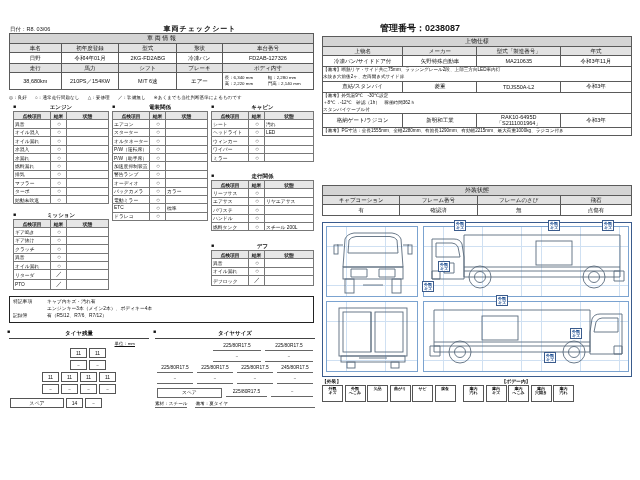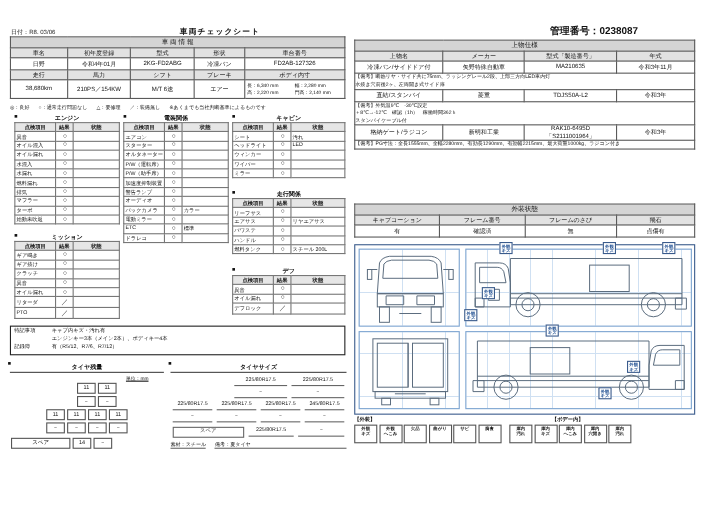--- a/index.html
+++ b/index.html
@@ -8,21 +8,21 @@
     font-family:"Liberation Sans","DejaVu Sans",sans-serif;
     color:#111;
     -webkit-font-smoothing:none;
   }
   .page{position:relative;width:640px;height:480px;background:#fff;}
 
   
   .hdr{position:absolute;left:0;top:0;width:640px;height:30px;}
   .hdr .date{position:absolute;left:10px;top:26px;font-size:5.5px;color:#222;}
   .hdr .title{position:absolute;left:0;top:24px;width:400px;text-align:center;font-size:7px;font-weight:bold;letter-spacing:1px;}
-  .hdr .mng{position:absolute;left:380px;top:22px;width:200px;text-align:right;font-size:9px;font-weight:bold;}
+  .hdr .mng{position:absolute;left:380px;top:22px;width:200px;text-align:left;font-size:9px;font-weight:bold;}
 
   
   table{border-collapse:collapse;}
   .tbl{border-collapse:collapse;width:100%;}
   .tbl td,.tbl th{border:0.6px solid #5a5a5a;padding:0;font-weight:normal;}
   .bandhead{background:#d4d4d4;text-align:center;font-size:6px;font-weight:bold;height:8px;}
   .subhead{background:#e2e2e2;text-align:center;font-size:5.5px;height:8px;font-weight:bold;}
   .val{text-align:center;font-size:5.5px;height:10px;}
 
   

